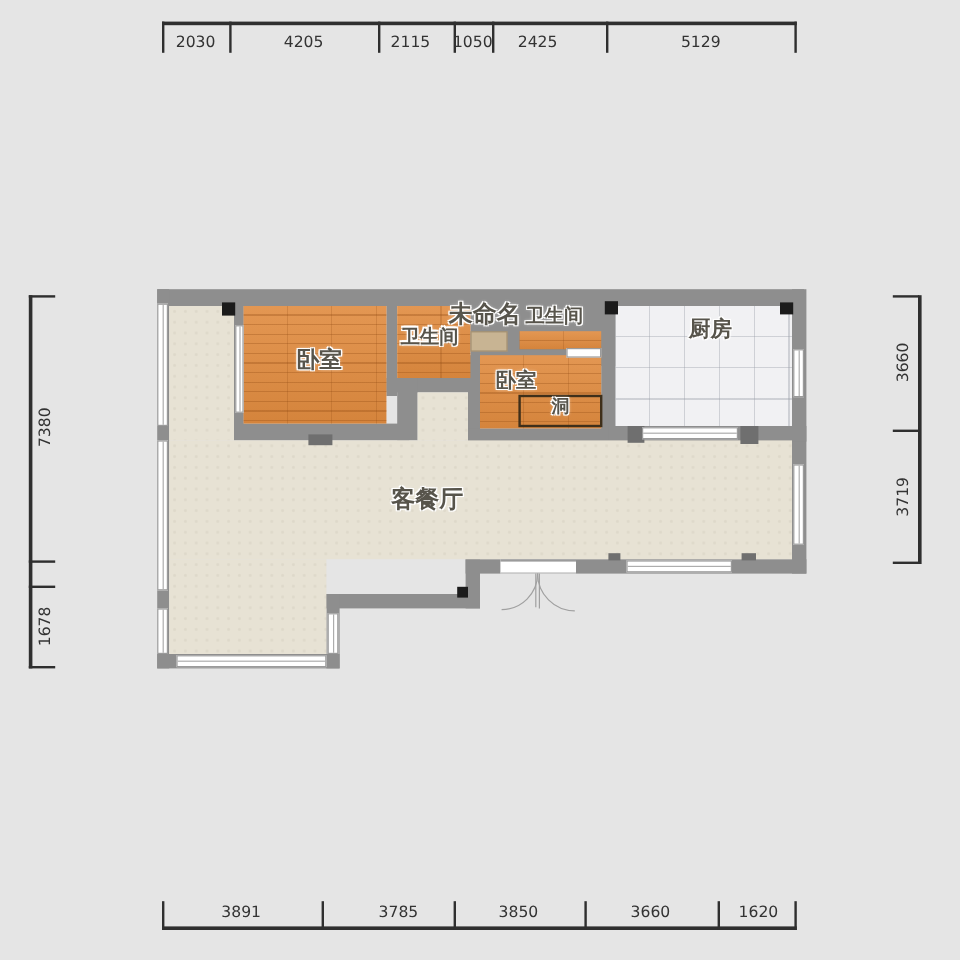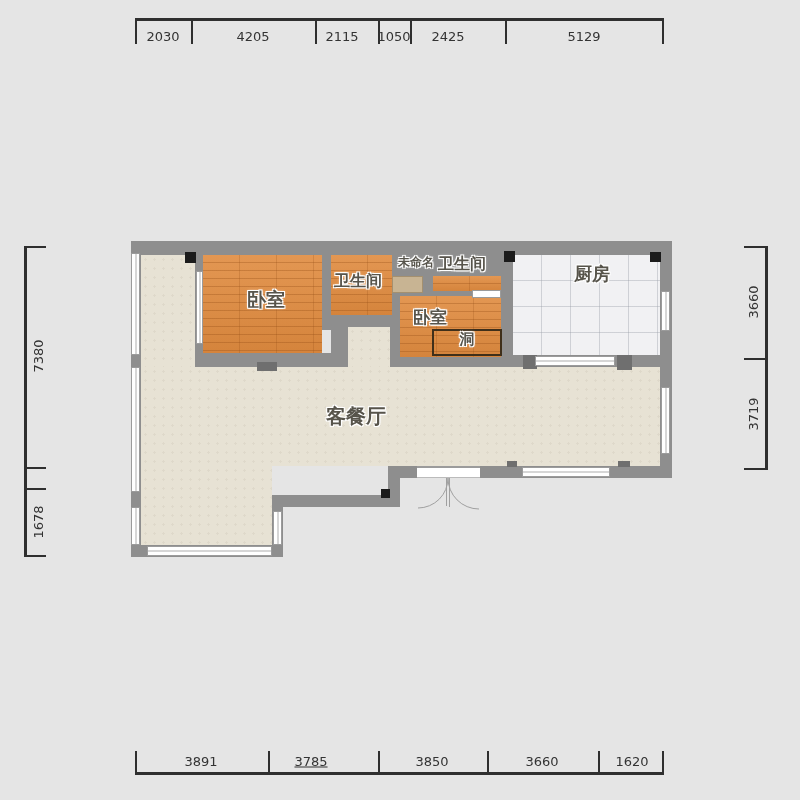--- a/index.html
+++ b/index.html
@@ -61,21 +61,21 @@
 
   <div>
     <div class="dbar" style="left:135px;top:772px;width:529px;height:3px;"></div>
     <div class="dtick" style="left:135px;top:751px;width:2px;height:24px;"></div>
     <div class="dtick" style="left:268px;top:751px;width:2px;height:24px;"></div>
     <div class="dtick" style="left:378px;top:751px;width:2px;height:24px;"></div>
     <div class="dtick" style="left:487px;top:751px;width:2px;height:24px;"></div>
     <div class="dtick" style="left:598px;top:751px;width:2px;height:24px;"></div>
     <div class="dtick" style="left:662px;top:751px;width:2px;height:24px;"></div>
     <div class="dlab" style="left:201px;top:761px;">3891</div>
-    <div class="dlab" style="left:311px;top:761px;text-decoration:underline;">3785</div>
+    <div class="dlab" style="left:332px;top:761px;">3785</div>
     <div class="dlab" style="left:432px;top:761px;">3850</div>
     <div class="dlab" style="left:542px;top:761px;">3660</div>
     <div class="dlab" style="left:632px;top:761px;">1620</div>
   </div>
 
   <div>
     <div class="dbar" style="left:24px;top:246px;width:3px;height:311px;"></div>
     <div class="dtick" style="left:24px;top:246px;width:22px;height:2px;"></div>
     <div class="dtick" style="left:24px;top:467px;width:22px;height:2px;"></div>
     <div class="dtick" style="left:24px;top:488px;width:22px;height:2px;"></div>
@@ -162,21 +162,21 @@
     <path d="M448 478 A31 31 0 0 0 479 509" fill="none" stroke="#a0a0a0" stroke-width="1"></path>
     <path d="M446.5 478 L446.5 506" fill="none" stroke="#a0a0a0" stroke-width="1"></path>
     <path d="M449.5 478 L449.5 507" fill="none" stroke="#a0a0a0" stroke-width="1"></path>
   </svg>
 
   <div class="hole-rect" style="left:432px;top:329px;width:70px;height:27px;"></div>
 
   <div>
     <div class="rlabel" style="left:266px;top:300px;font-size:19px;">卧室</div>
     <div class="rlabel" style="left:358px;top:281px;font-size:16px;">卫生间</div>
-    <div class="rlabel" style="left:416px;top:262px;font-size:12px;">未命名</div>
+    <div class="rlabel" style="left:404px;top:262px;font-size:20px;">未命名</div>
     <div class="rlabel" style="left:462px;top:264px;font-size:16px;">卫生间</div>
     <div class="rlabel" style="left:592px;top:274px;font-size:18px;">厨房</div>
     <div class="rlabel" style="left:430px;top:317px;font-size:17px;">卧室</div>
     <div class="rlabel" style="left:467px;top:339px;font-size:15px;">洞</div>
     <div class="rlabel" style="left:356px;top:416px;font-size:20px;">客餐厅</div>
   </div>
 
 </div>
 
 </body></html>

